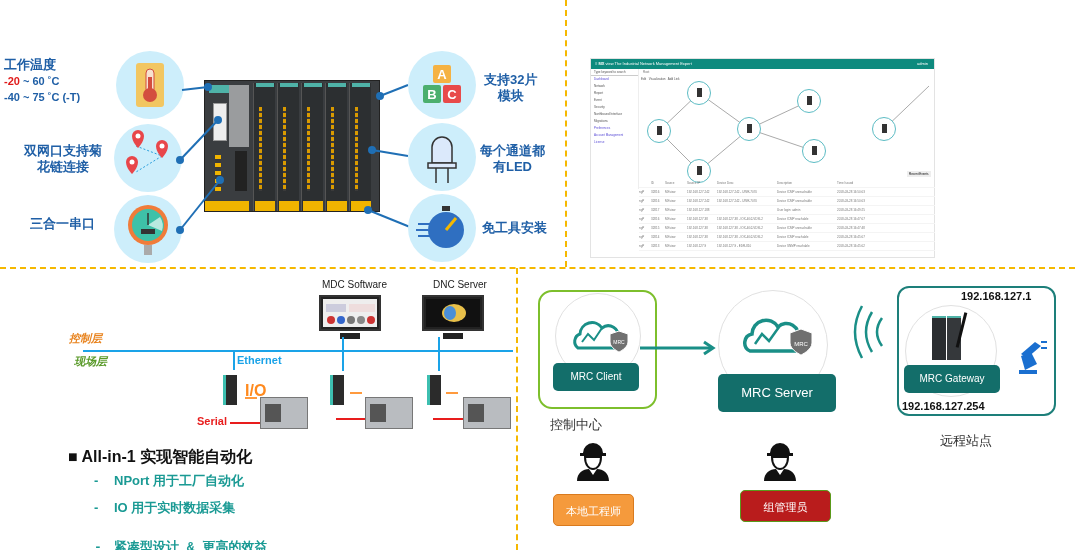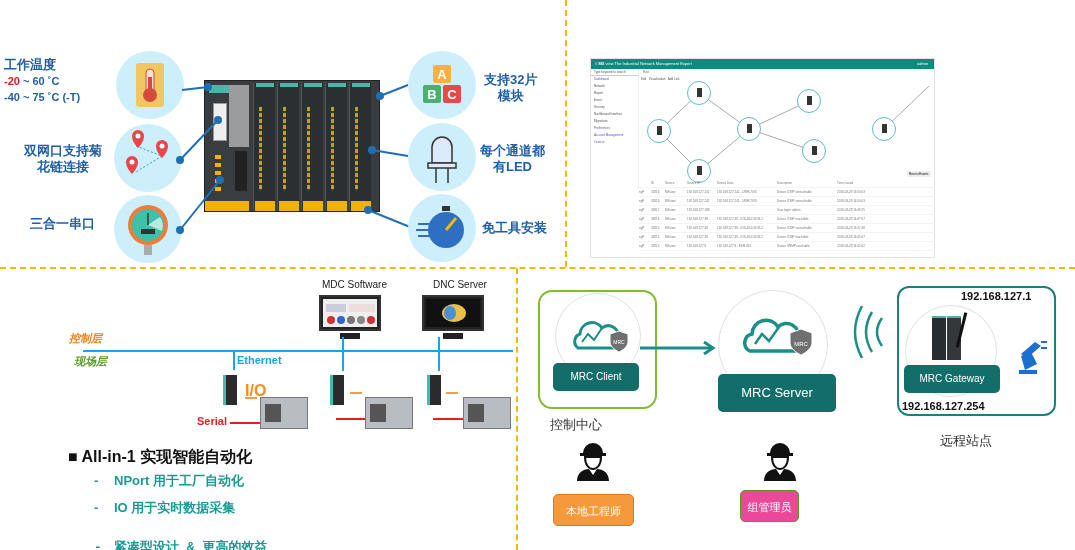--- a/index.html
+++ b/index.html
@@ -382,14 +382,14 @@
     <path d="M10 16 h16 c0 8 -4 12 -8 12 c-4 0 -8 -4 -8 -12 Z" fill="#fff" stroke="#111" stroke-width="2"></path>
     <path d="M2 40 c0 -8 6 -12 12 -12 l4 6 l4 -6 c6 0 12 4 12 12 Z" fill="#111"></path>
   </svg>
   <div class="role-btn" style="left:553px;top:494px;width:81px;height:32px;line-height:32px;background:#f59a3c;border:1px solid #d97a1e;">本地工程师</div>
 
   <svg class="worker abs" style="left:762px;top:441px;" viewBox="0 0 36 40">
     <path d="M8 12 a10 10 0 0 1 20 0 h3 v3 h-26 v-3 Z" fill="#111"></path>
     <path d="M10 16 h16 c0 8 -4 12 -8 12 c-4 0 -8 -4 -8 -12 Z" fill="#fff" stroke="#111" stroke-width="2"></path>
     <path d="M2 40 c0 -8 6 -12 12 -12 l4 6 l4 -6 c6 0 12 4 12 12 Z" fill="#111"></path>
   </svg>
-  <div class="role-btn" style="left:740px;top:490px;width:59px;height:32px;line-height:32px;background:#ec4899;border:1px solid #5a9a1a;">组管理员</div>
+  <div class="role-btn" style="left:740px;top:490px;width:91px;height:32px;line-height:32px;background:#b91c1c;border:1px solid #5a9a1a;">组管理员</div>
 </section>
 
 </body></html>

